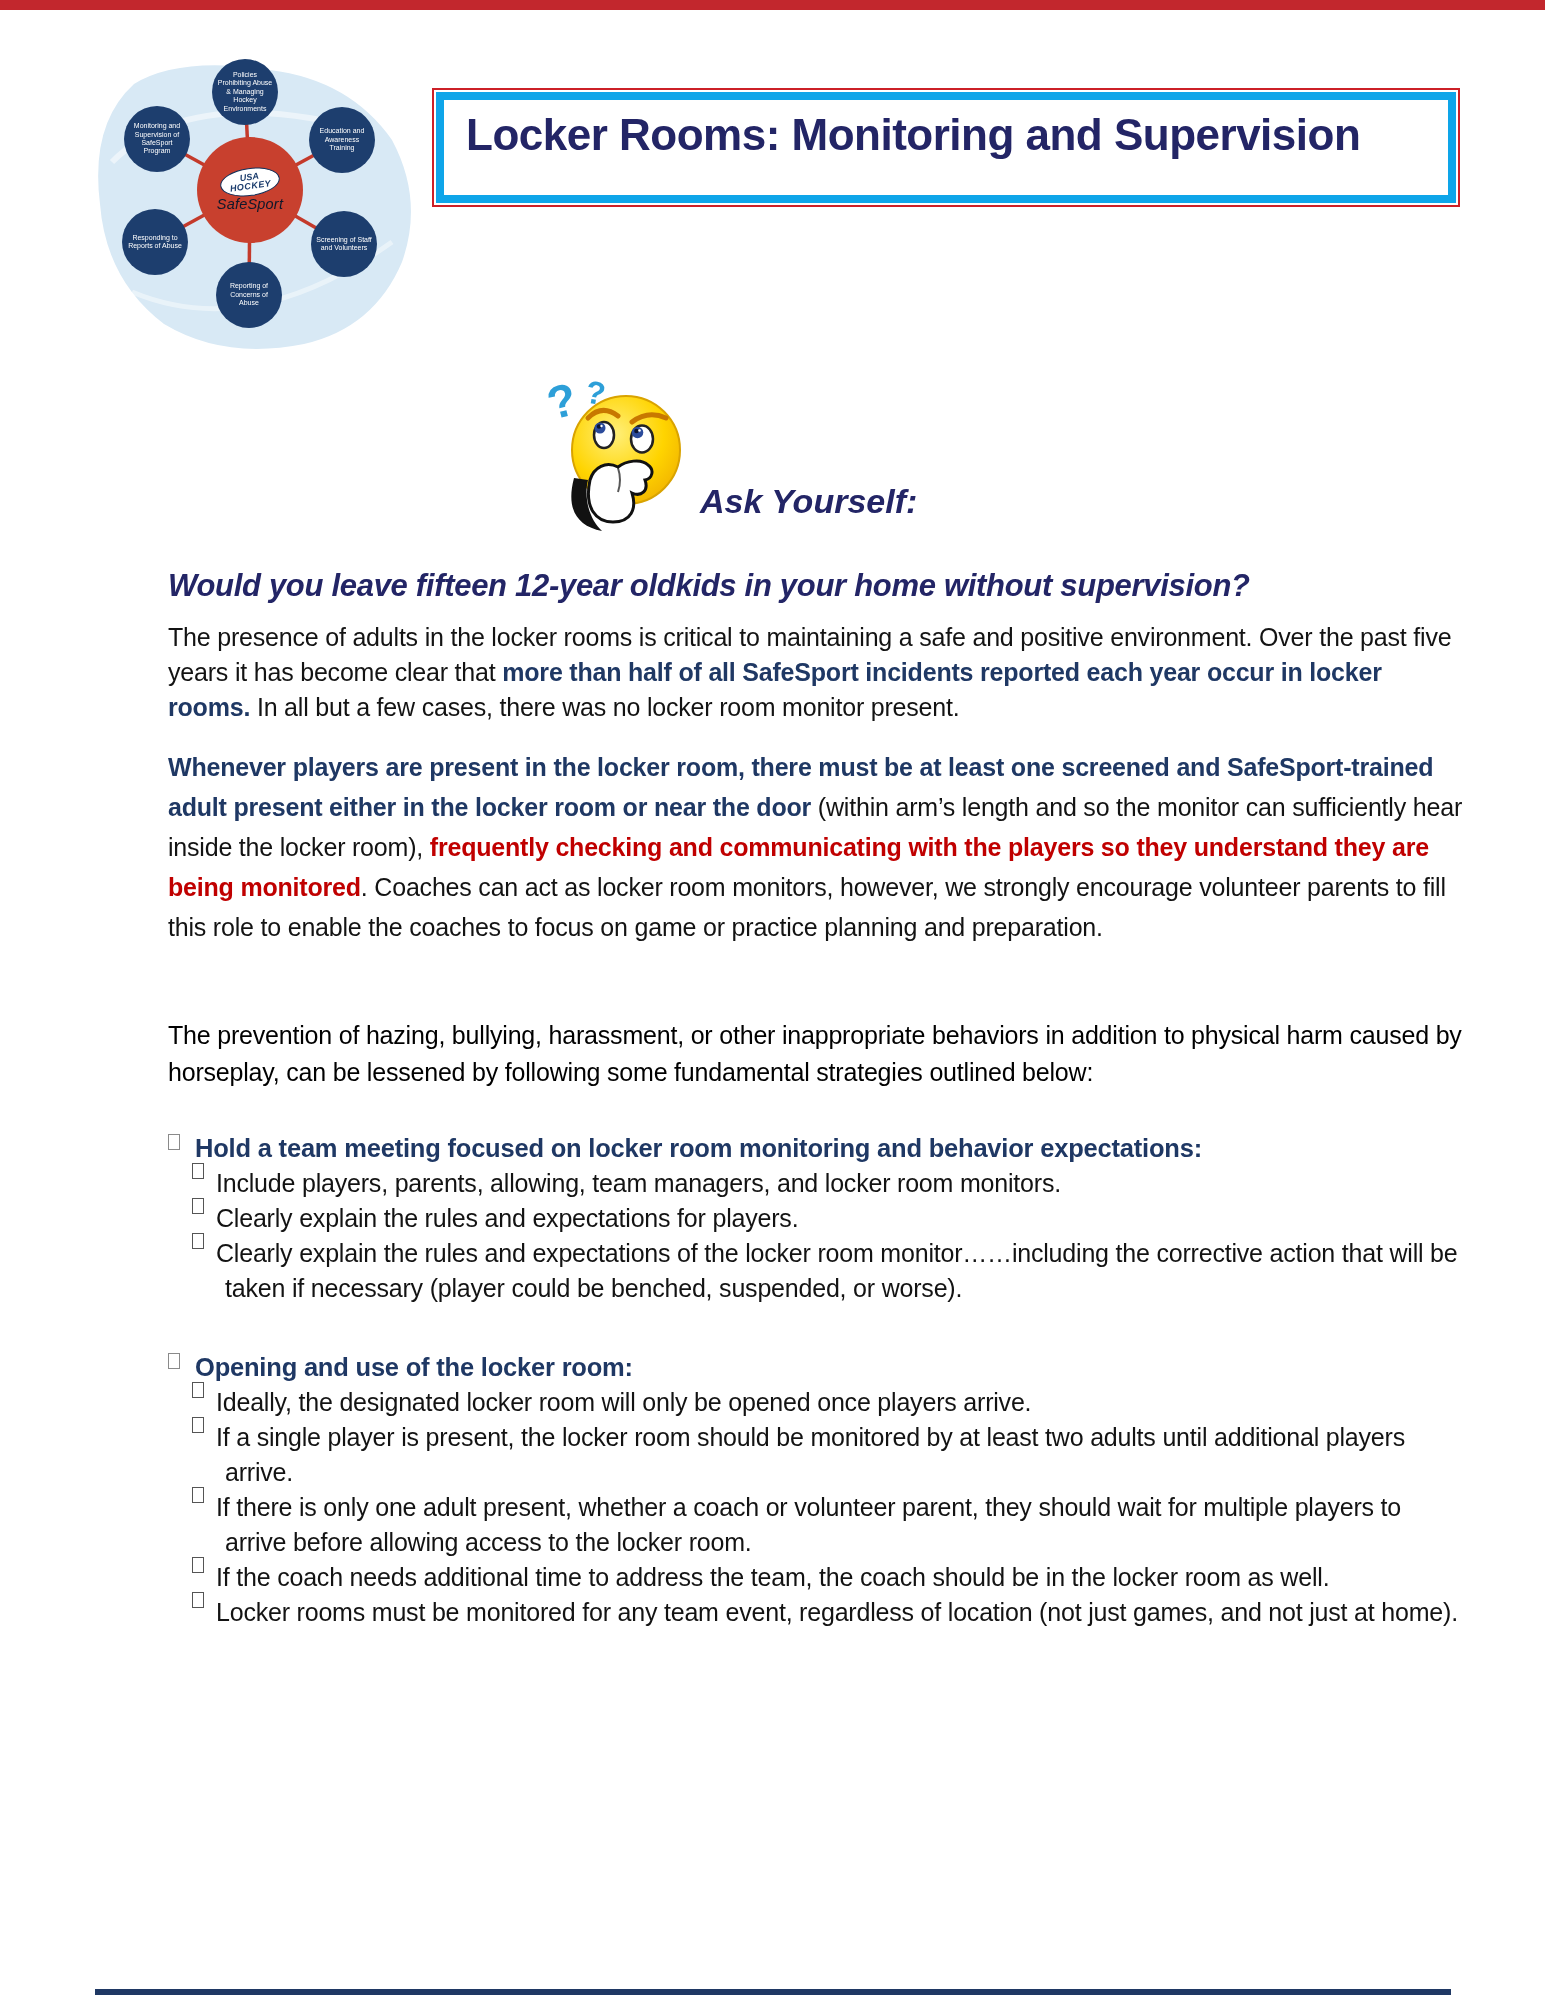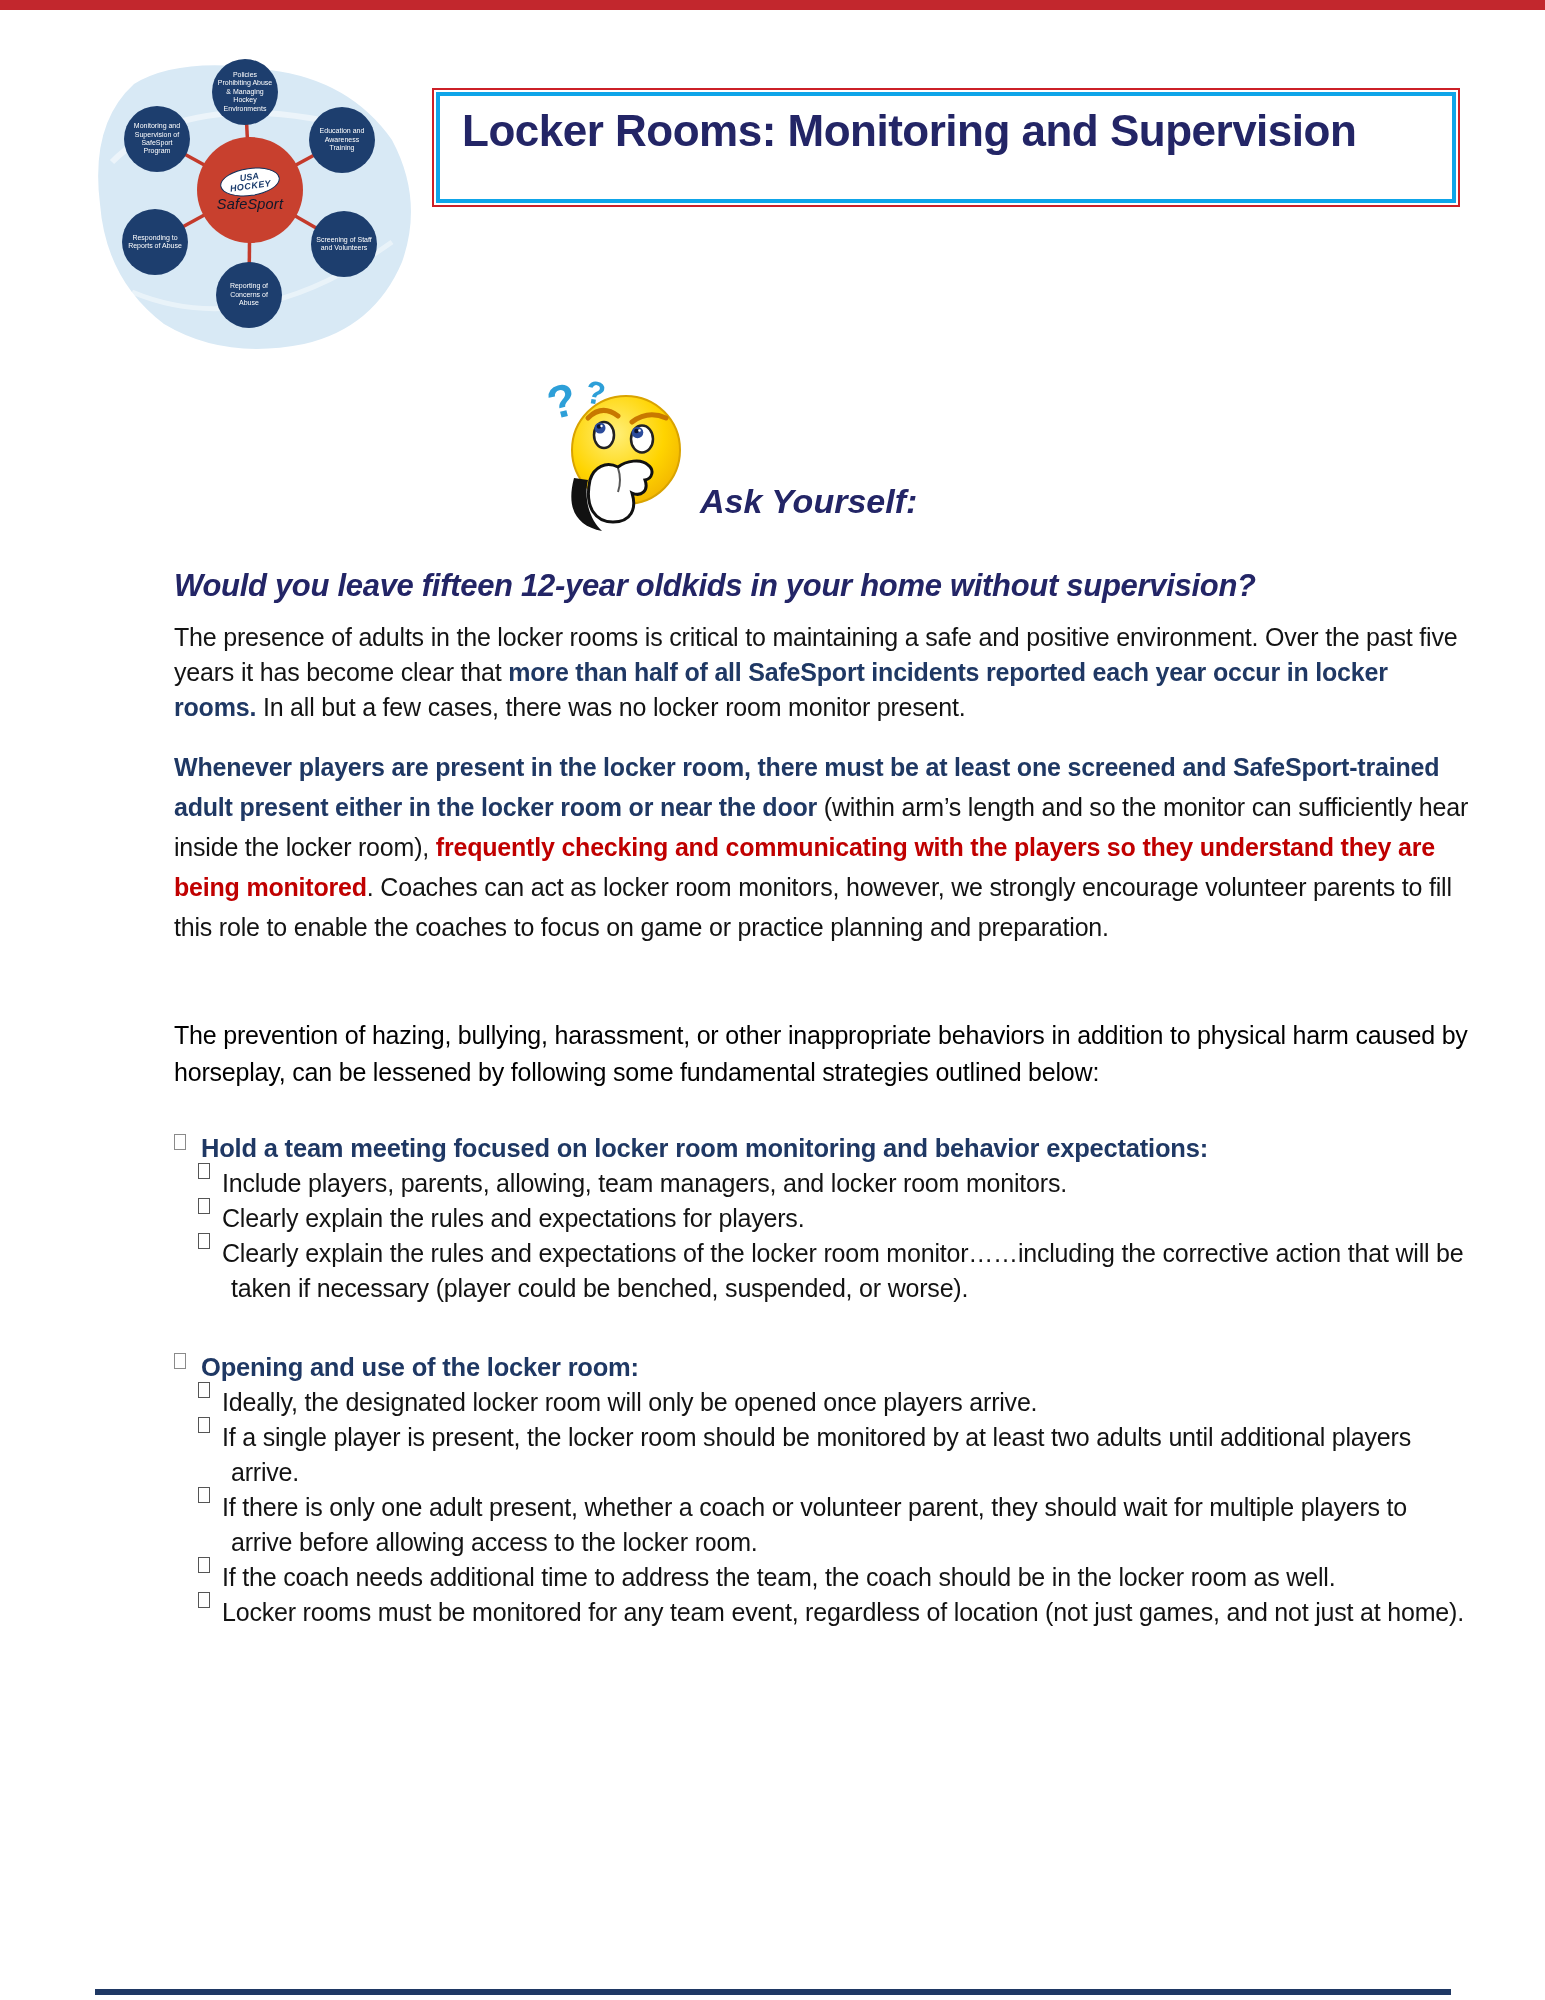--- a/index.html
+++ b/index.html
@@ -30,34 +30,34 @@
   .usa-mark .usa{font-size:9px;}
   .usa-mark .hockey{font-size:9px;letter-spacing:.5px;}
   .safesport-label{color:#0f172a;font-size:14.5px;letter-spacing:.2px;font-style:italic;}
 
   
   .title-box{
     position:absolute;left:432px;top:88px;width:1028px;height:119px;box-sizing:border-box;
     border:2px solid #cc2027;background:#fff;padding:2px;
   }
   .title-inner{
-    width:100%;height:100%;box-sizing:border-box;border:4px solid #0ea5e9;
+    width:100%;height:100%;box-sizing:border-box;border:8px solid #0ea5e9;
     display:flex;align-items:flex-start;padding:10px 4px 0 22px;
   }
   .title-text{color:#232566;font-weight:bold;font-size:44px;letter-spacing:-.5px;}
 
   
   .emoji{position:absolute;left:538px;top:368px;}
   .ask-yourself{
     position:absolute;left:700px;top:482px;color:#232566;
     font-size:34px;font-weight:bold;font-style:italic;
   }
 
   
-  .content{position:absolute;left:174px;top:568px;width:1300px;}
+  .content{position:absolute;left:168px;top:568px;width:1300px;}
   .question{
     color:#232566;font-size:31px;font-weight:bold;font-style:italic;
     margin:0 0 14px 0;letter-spacing:-.3px;
   }
   p{font-size:25px;letter-spacing:-.2px;}
   .p1{line-height:35px;margin:16px 0 22px 0;}
   .p2{line-height:40px;margin:0 0 70px 0;}
   .p3{line-height:37px;margin:0 0 40px 0;}
   .run-normal{color:#131313;}
   .run-navy-bold{color:#1f3864;font-weight:bold;}

